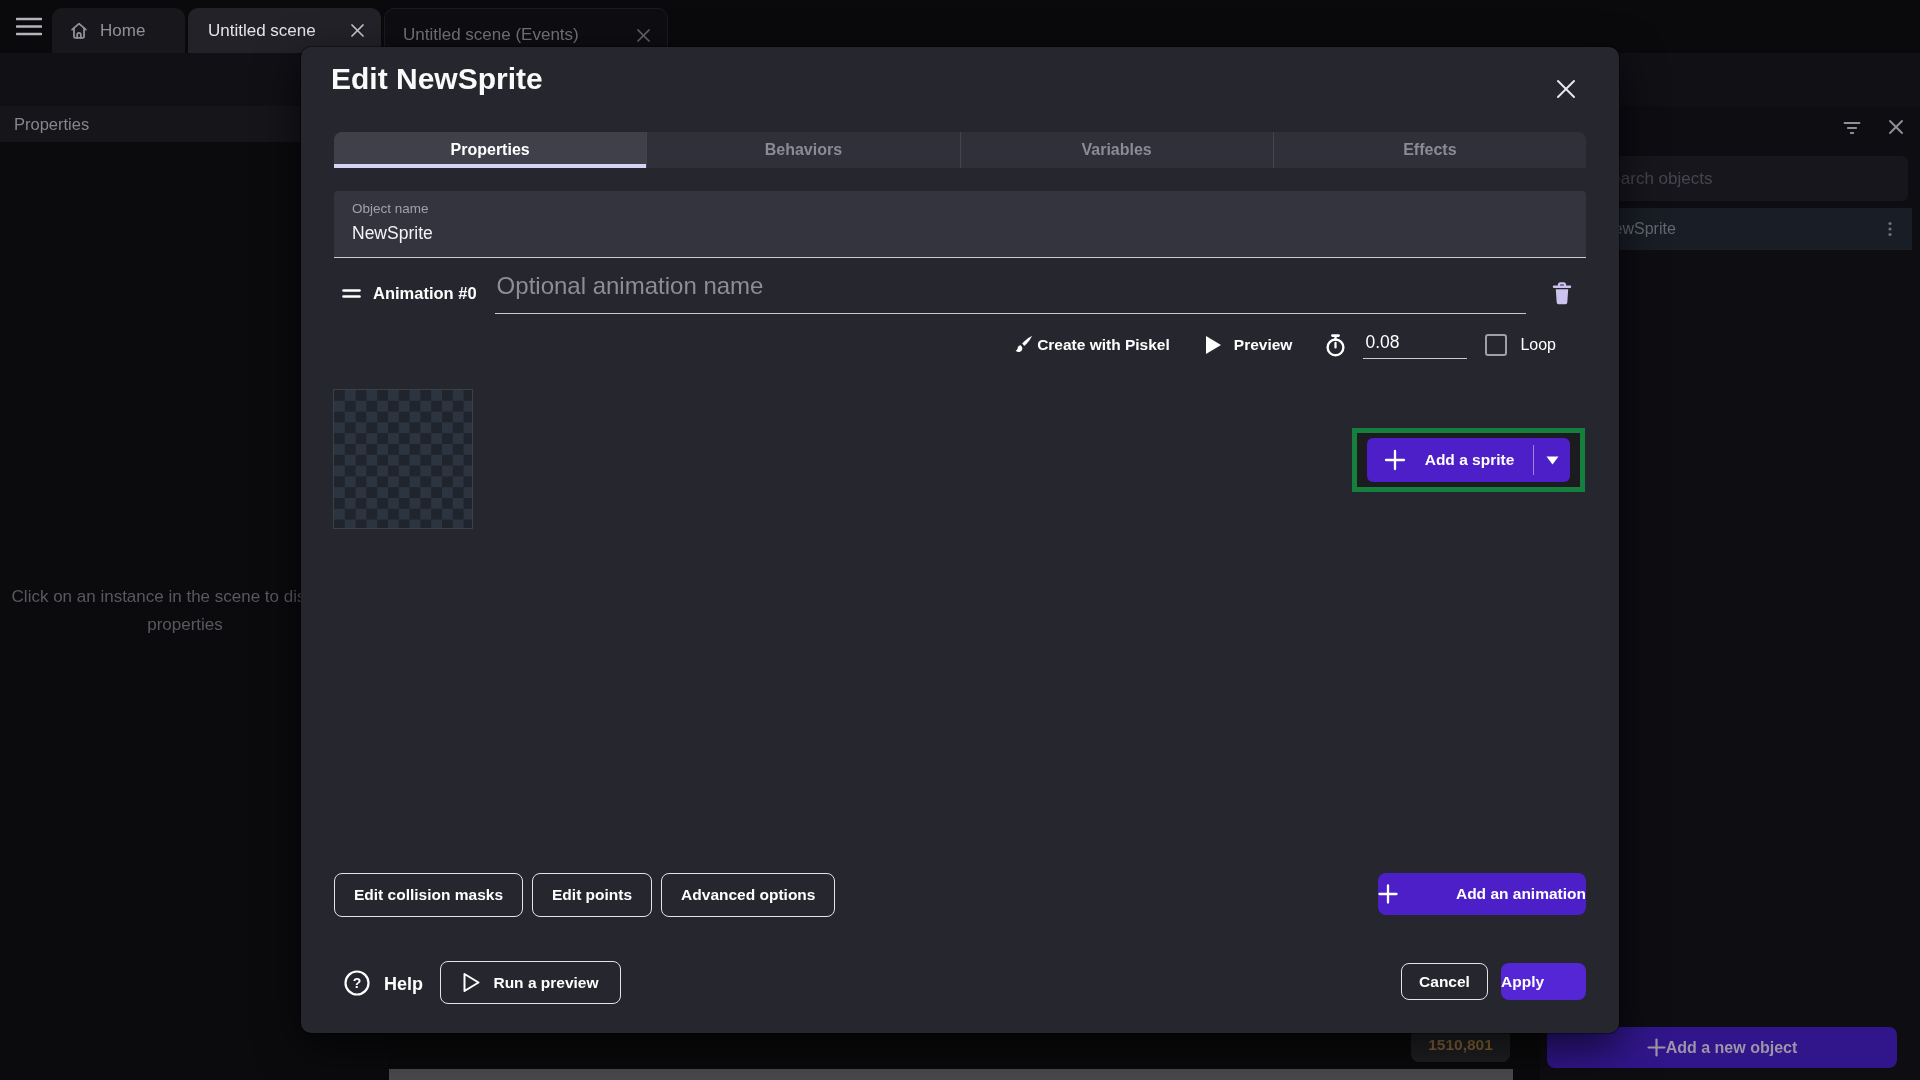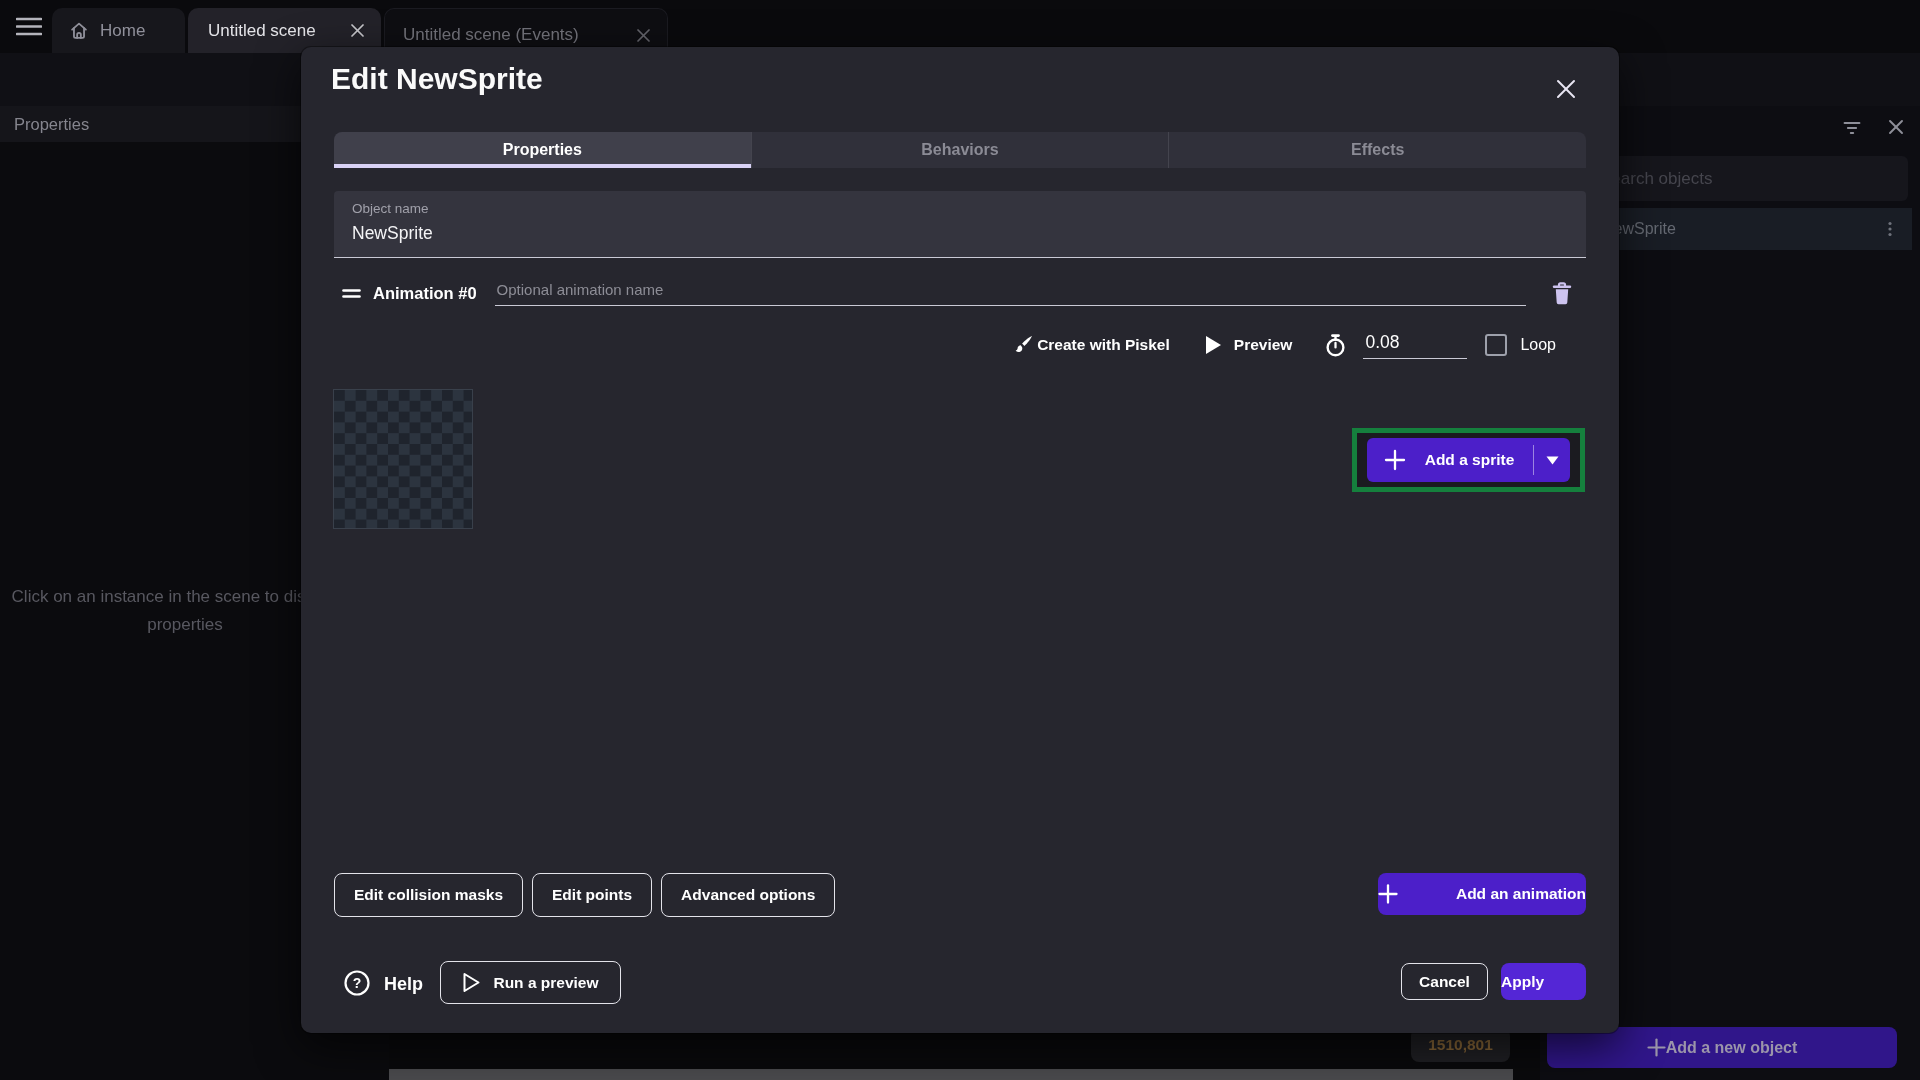--- a/index.html
+++ b/index.html
@@ -58,21 +58,21 @@
   .dlg-tab.active { background:#40404b; color:#ffffff; border-left:none; }
   .dlg-tab.active::after { content:""; position:absolute; left:0; bottom:0; width:100%; height:4px; background:#d9d2f6; }
 
   .objname { position:absolute; left:33px; top:144px; width:1252px; height:67px; background:#34343e; border-radius:4px 4px 0 0; border-bottom:1px solid #c9c9d5; }
   .objname .lbl { position:absolute; left:18px; top:10px; font-size:13.5px; color:#a0a0aa; }
   .objname .val { position:absolute; left:18px; top:32px; font-size:17.5px; color:#f4f4f6; }
 
   .anim-row { position:absolute; left:33px; top:224px; width:1240px; height:44px; display:flex; align-items:center; }
   .drag-handle { color:#ffffff; margin-left:8px; }
   .anim-label { margin-left:12px; font-size:16.5px; font-weight:bold; color:#ffffff; white-space:nowrap; }
-  .anim-name { flex:1; margin:0 24px 0 18px; background:transparent; border:none; border-bottom:1px solid #c9c9d5; font-size:15px; color:#e8e8ee; padding:0 2px 7px 2px; }
+  .anim-name { flex:1; margin:0 24px 0 18px; background:transparent; border:none; border-bottom:1px solid #c9c9d5; font-size:24px; color:#e8e8ee; padding:0 2px 13px 2px; }
   .anim-name::placeholder { color:#8d8d96; }
   .trash-btn { color:#cdc3ef; }
 
   .piskel-row { position:absolute; left:33px; top:278px; width:1222px; height:40px; display:flex; align-items:center; justify-content:flex-end; color:#ffffff; }
   .piskel-row .blabel { font-size:15.5px; font-weight:bold; color:#fff; }
   .ftime { width:104px; background:transparent; border:none; border-bottom:1px solid #c9c9d5; color:#fff; font-size:17.5px; padding:0 2px 5px 2px; }
   .checkbox { width:22px; height:22px; border:2px solid #9da0ab; border-radius:3px; background:transparent; }
 
   .checker {
     position:absolute; left:32px; top:342px; width:140px; height:140px;
@@ -275,20 +275,21 @@
     <button class="dlg-close">
       <svg width="26" height="26" viewBox="0 0 26 26" stroke="currentColor" stroke-width="2" stroke-linecap="round">
           <line x1="5" y1="5" x2="21" y2="21"></line>
           <line x1="21" y1="5" x2="5" y2="21"></line>
         </svg>
     </button>
 
     <div class="dlg-tabs">
       <div class="dlg-tab active">Properties</div>
       <div class="dlg-tab">Behaviors</div>
+      <div class="dlg-tab">Variables</div>
       <div class="dlg-tab">Effects</div>
     </div>
 
     <div class="objname">
       <div class="lbl">Object name</div>
       <div class="val">NewSprite</div>
     </div>
 
     <div class="anim-row">
       <span class="drag-handle">

